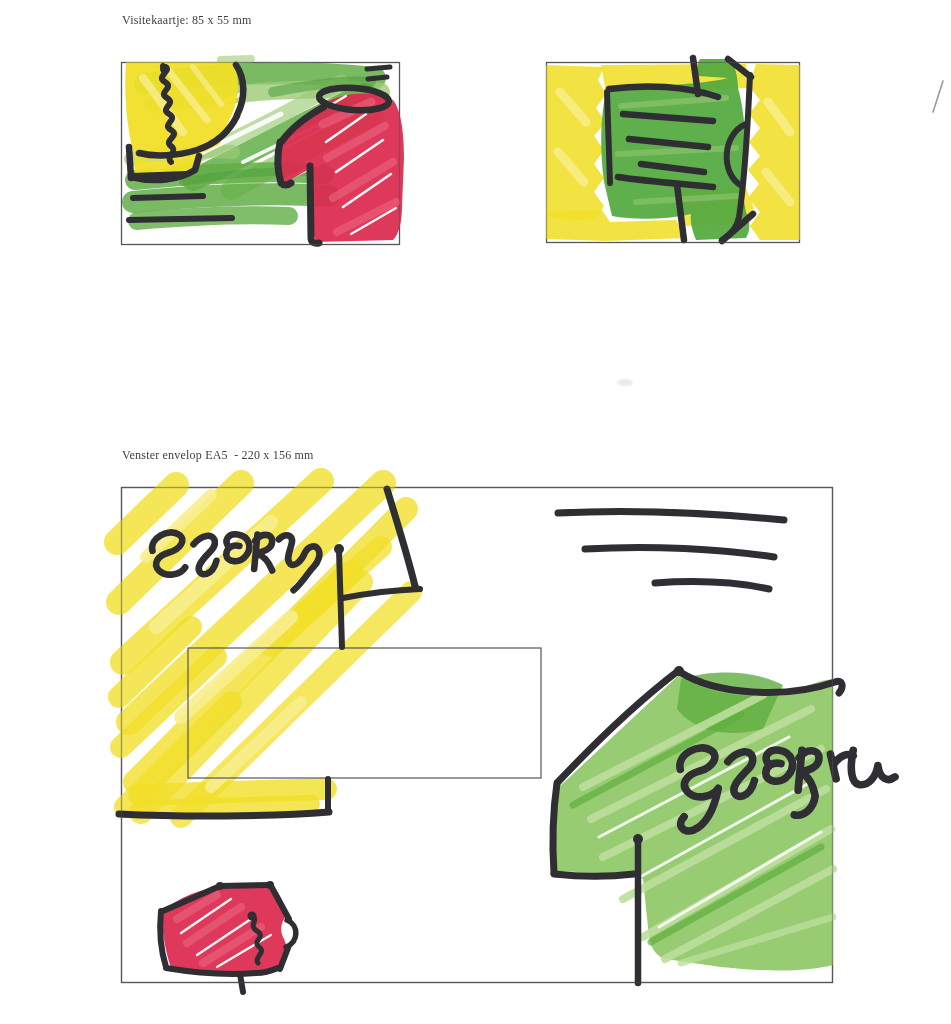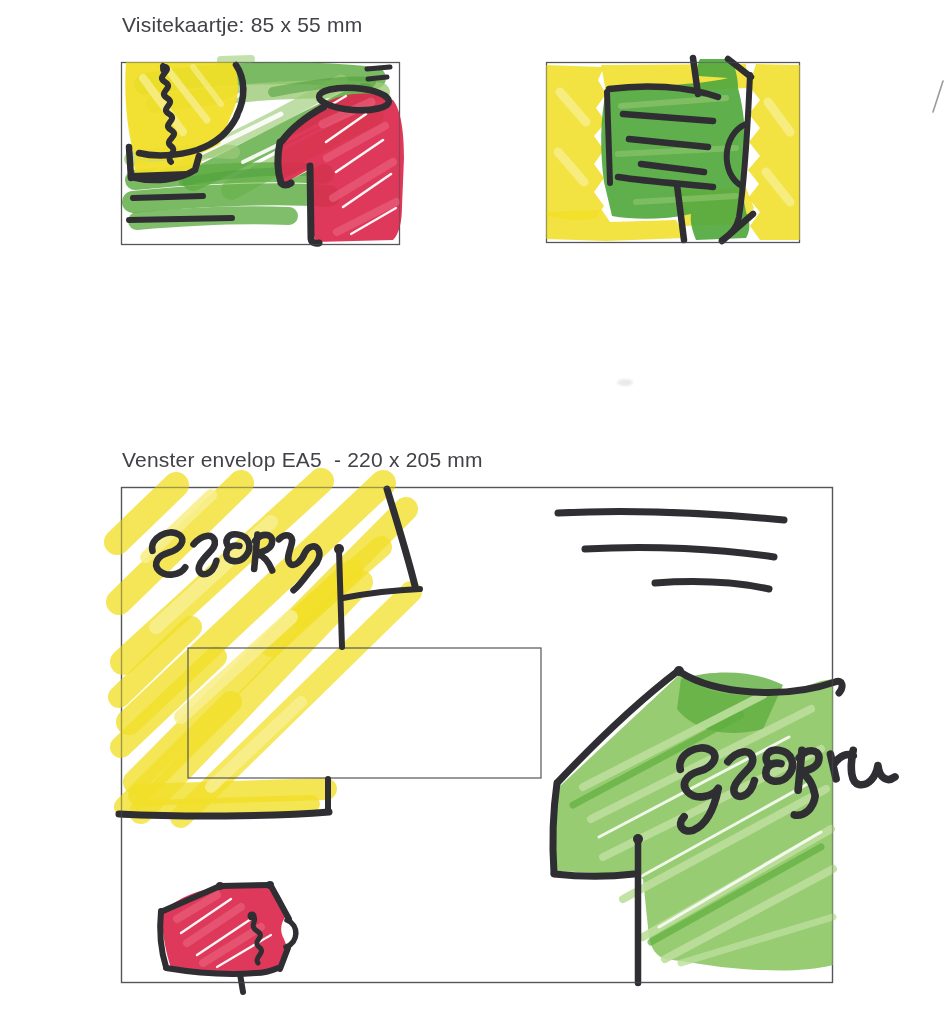--- a/index.html
+++ b/index.html
@@ -3,24 +3,25 @@
 <meta charset="utf-8">
 <style>
   html,body{margin:0;padding:0;}
   body{
     width:951px;height:1024px;position:relative;overflow:hidden;
     background:var(--c-paper,#ffffff);
     font-family:"Liberation Sans", sans-serif;
   }
   .section-label{
     position:absolute;
-    font-size:21px;
+    font-size:12px;
     letter-spacing:.2px;
     color:var(--c-label-text,#414147);
     white-space:pre;
+    font-family:Liberation Serif, serif;
   }
   svg{position:absolute;overflow:visible;display:block;}
   
   .ink{stroke:var(--c-ink);fill:none;stroke-linecap:round;stroke-linejoin:round;}
   .fill-ink{fill:var(--c-ink);}
   .sy{stroke:var(--c-yellow);fill:none;stroke-linecap:round;}
   .syl{stroke:var(--c-yellow-light);fill:none;stroke-linecap:round;}
   .fy{fill:var(--c-yellow);}
   .sg{stroke:var(--c-green);fill:none;stroke-linecap:round;}
   .sgl{stroke:var(--c-green-light);fill:none;stroke-linecap:round;}
@@ -157,21 +158,21 @@
     <path class="ink" stroke-width="6.5" d="M182,-3 L205,15"></path>
     <path class="ink" stroke-width="6.5" d="M176,179 L207,152"></path>
 
     <path class="ink" stroke-width="6" d="M204,13 C202,55 200,110 193,155 C191,165 184,173 176,178"></path>
     <path class="ink" stroke-width="6" d="M200,62 C176,72 174,112 196,124"></path>
   </g>
 
   <rect x="0.5" y="0.5" width="253" height="180" class="frame" stroke-width="1.2" opacity=".45"></rect>
 </svg>
 
-<div class="section-label" style="left:122px;top:448px">Venster envelop EA5  - 220 x 205 mm</div>
+<div class="section-label" style="left:122px;top:448px">Venster envelop EA5  - 220 x 156 mm</div>
 
 <svg style="left:121px;top:487px" width="712" height="496" viewBox="0 0 712 496">
   <rect x="0.5" y="0.5" width="711" height="495" fill="#ffffff" class="frame" stroke-width="1.3"></rect>
 
   <g>
     <path class="sy" stroke-width="26" opacity=".78" d="M-4,55 L55,-2"></path>
     <path class="sy" stroke-width="26" opacity=".78" d="M-2,115 L120,-4"></path>
     <path class="sy" stroke-width="26" opacity=".78" d="M2,175 L200,-6"></path>
     <path class="sy" stroke-width="26" opacity=".78" d="M8,235 L262,-4"></path>
     <path class="sy" stroke-width="24" opacity=".78" d="M14,295 L285,22"></path>

